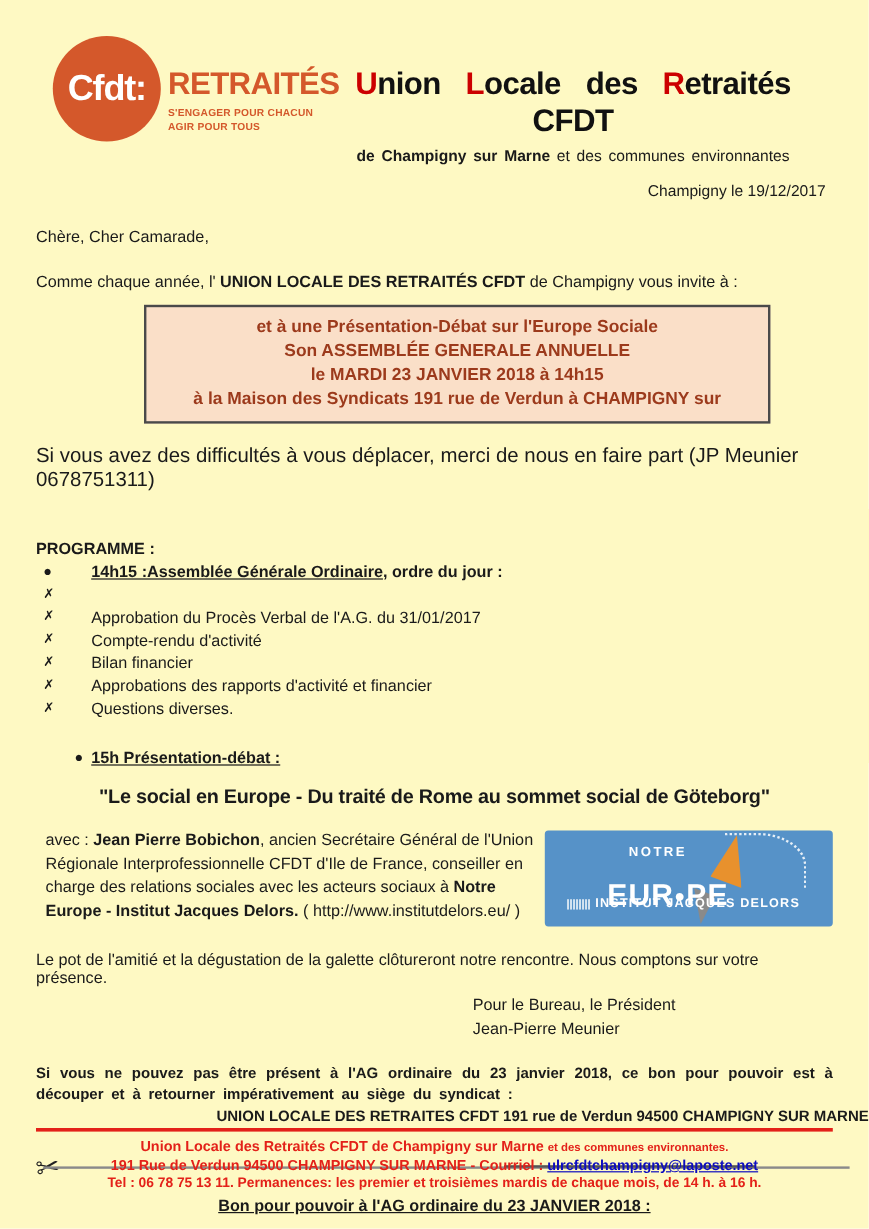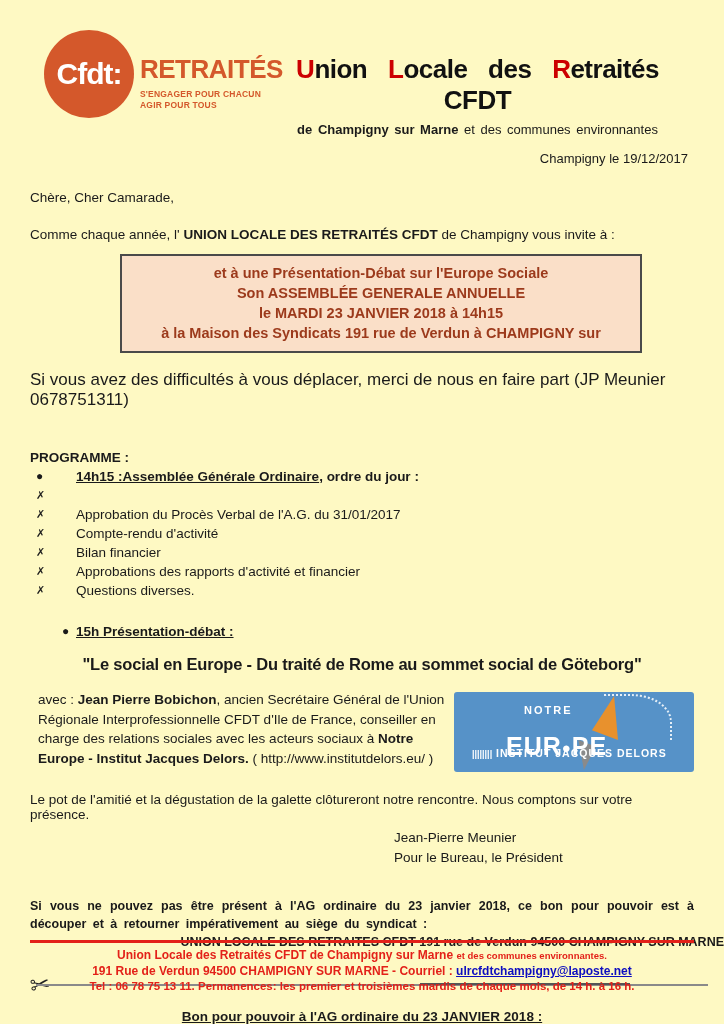--- a/index.html
+++ b/index.html
@@ -77,21 +77,21 @@
     clip-path:polygon(85% 0,100% 100%,0 78%);}
   .needle-down{position:absolute;left:120px;top:48px;width:22px;height:30px;background:var(--needle-gray);
     clip-path:polygon(20% 0,100% 22%,45% 100%);}
   .eu-arc{position:absolute;left:150px;top:2px;width:68px;height:46px;border:2px dotted rgba(255,255,255,0.85);
     border-left:none;border-bottom:none;border-radius:0 60% 0 0;}
 
   .closing1{margin-top:20px;font-size:13.5px;}
   .closing2{margin-top:24px;font-size:13.5px;font-weight:bold;}
   .sig-block{margin-top:6px;margin-left:394px;font-size:13.5px;line-height:1.5;}
 
-  .coupon-notice{margin-top:28px;font-size:12.5px;font-weight:bold;text-align:justify;word-spacing:3px;line-height:1.45;}
+  .coupon-notice{margin-top:16px;font-size:12.5px;font-weight:bold;text-align:justify;word-spacing:3px;line-height:1.45;}
   .coupon-address{margin-top:2px;text-align:right;font-size:12.5px;font-weight:bold;}
 
   .cut-line{position:relative;margin:24px 12px 0 12px;height:24px;}
   .cut-line .rule{position:absolute;left:24px;right:4px;top:11px;border-top:2px solid #8a8a8a;}
   .cut-line .rule2{position:absolute;left:408px;width:210px;top:10px;border-top:2px solid #555;}
   .cut-line .sc{position:absolute;left:18px;top:-2px;font-size:24px;color:#222;transform:rotate(-8deg);}
 
   .coupon-h{margin-top:12px;text-align:center;font-size:13.5px;font-weight:bold;text-decoration:underline;}
 
   
@@ -189,22 +189,22 @@
       <div class="needle-down"></div>
       <div class="eu-notre">NOTRE</div>
       <div class="eu-word"><span>EUR</span><span class="o">●</span><span>PE</span></div>
       <div class="eu-bottom"><span class="eu-ticks">||||||||</span><span> INSTITUT</span><span>  JACQUES DELORS</span></div>
     </div>
   </div>
 
   <div class="closing1 lm">Le pot de l'amitié et la dégustation de la galette clôtureront notre rencontre. Nous comptons sur votre présence.</div>
 
   <div class="sig-block">
+    <div>Pour le Bureau, le Président</div>
     <div>Jean-Pierre Meunier</div>
-    <div>Pour le Bureau, le Président</div>
   </div>
 
   <div class="coupon-notice lm">Si vous ne pouvez pas être présent à l'AG ordinaire du 23 janvier 2018, ce bon pour pouvoir est à découper et à retourner impérativement au siège  du syndicat :</div>
   <div class="coupon-address">UNION LOCALE DES RETRAITES CFDT 191 rue de Verdun 94500 CHAMPIGNY SUR MARNE</div>
 
   <div class="cut-line">
     <span class="sc">✂</span>
     <span class="rule"></span>
     <span class="rule2"></span>
   </div>

